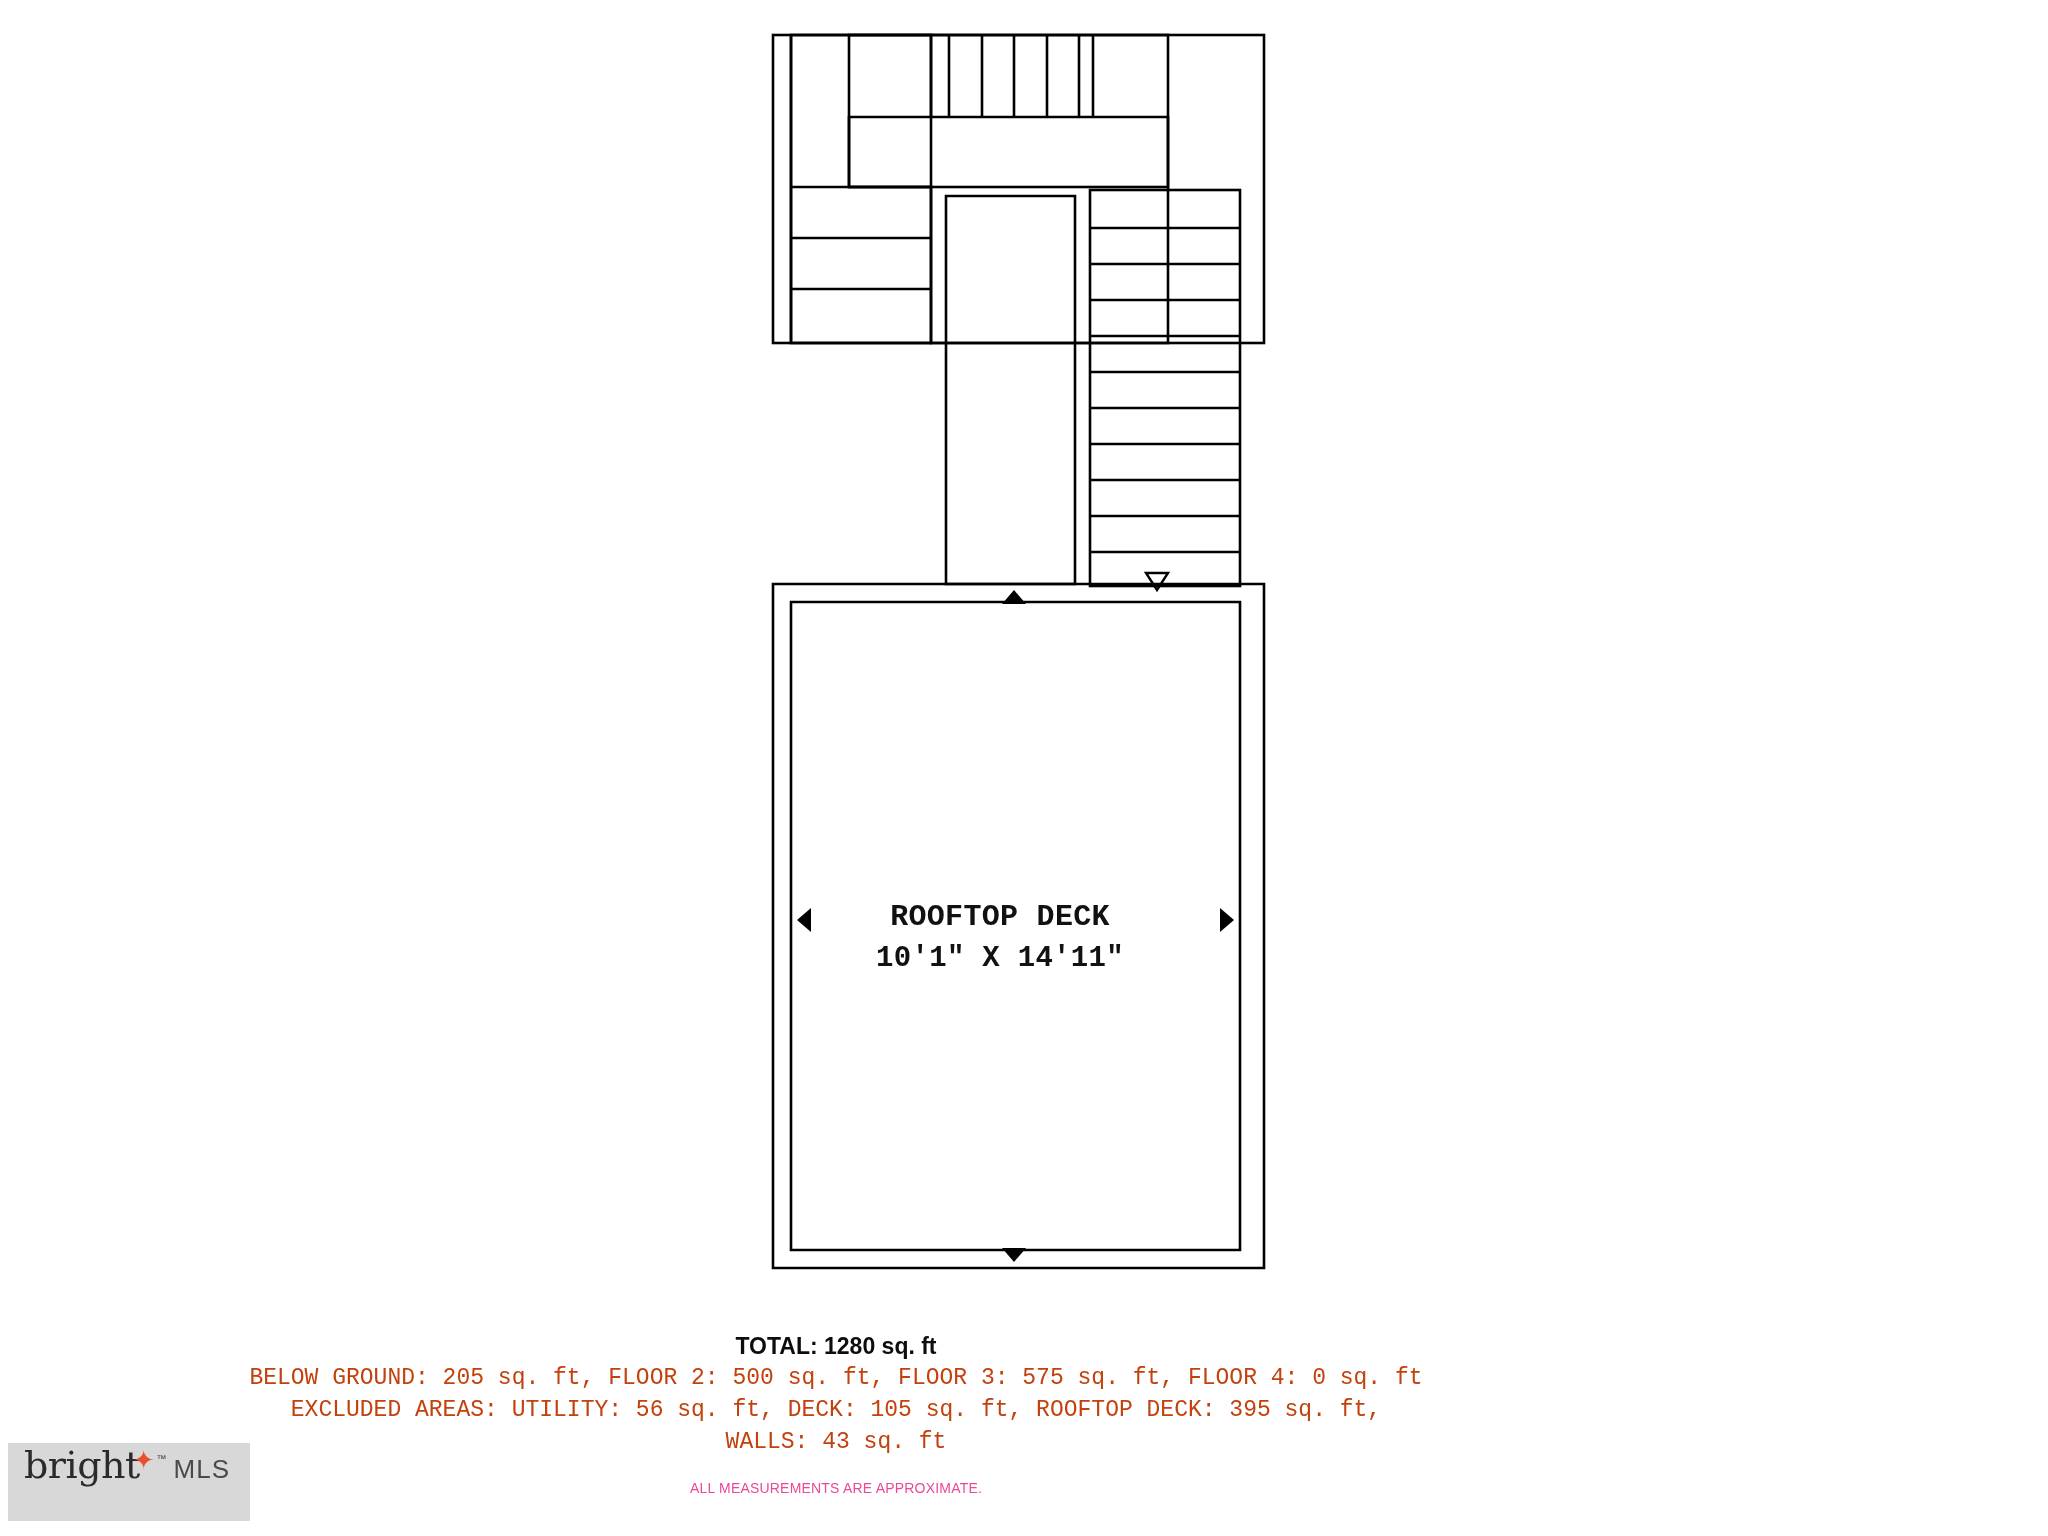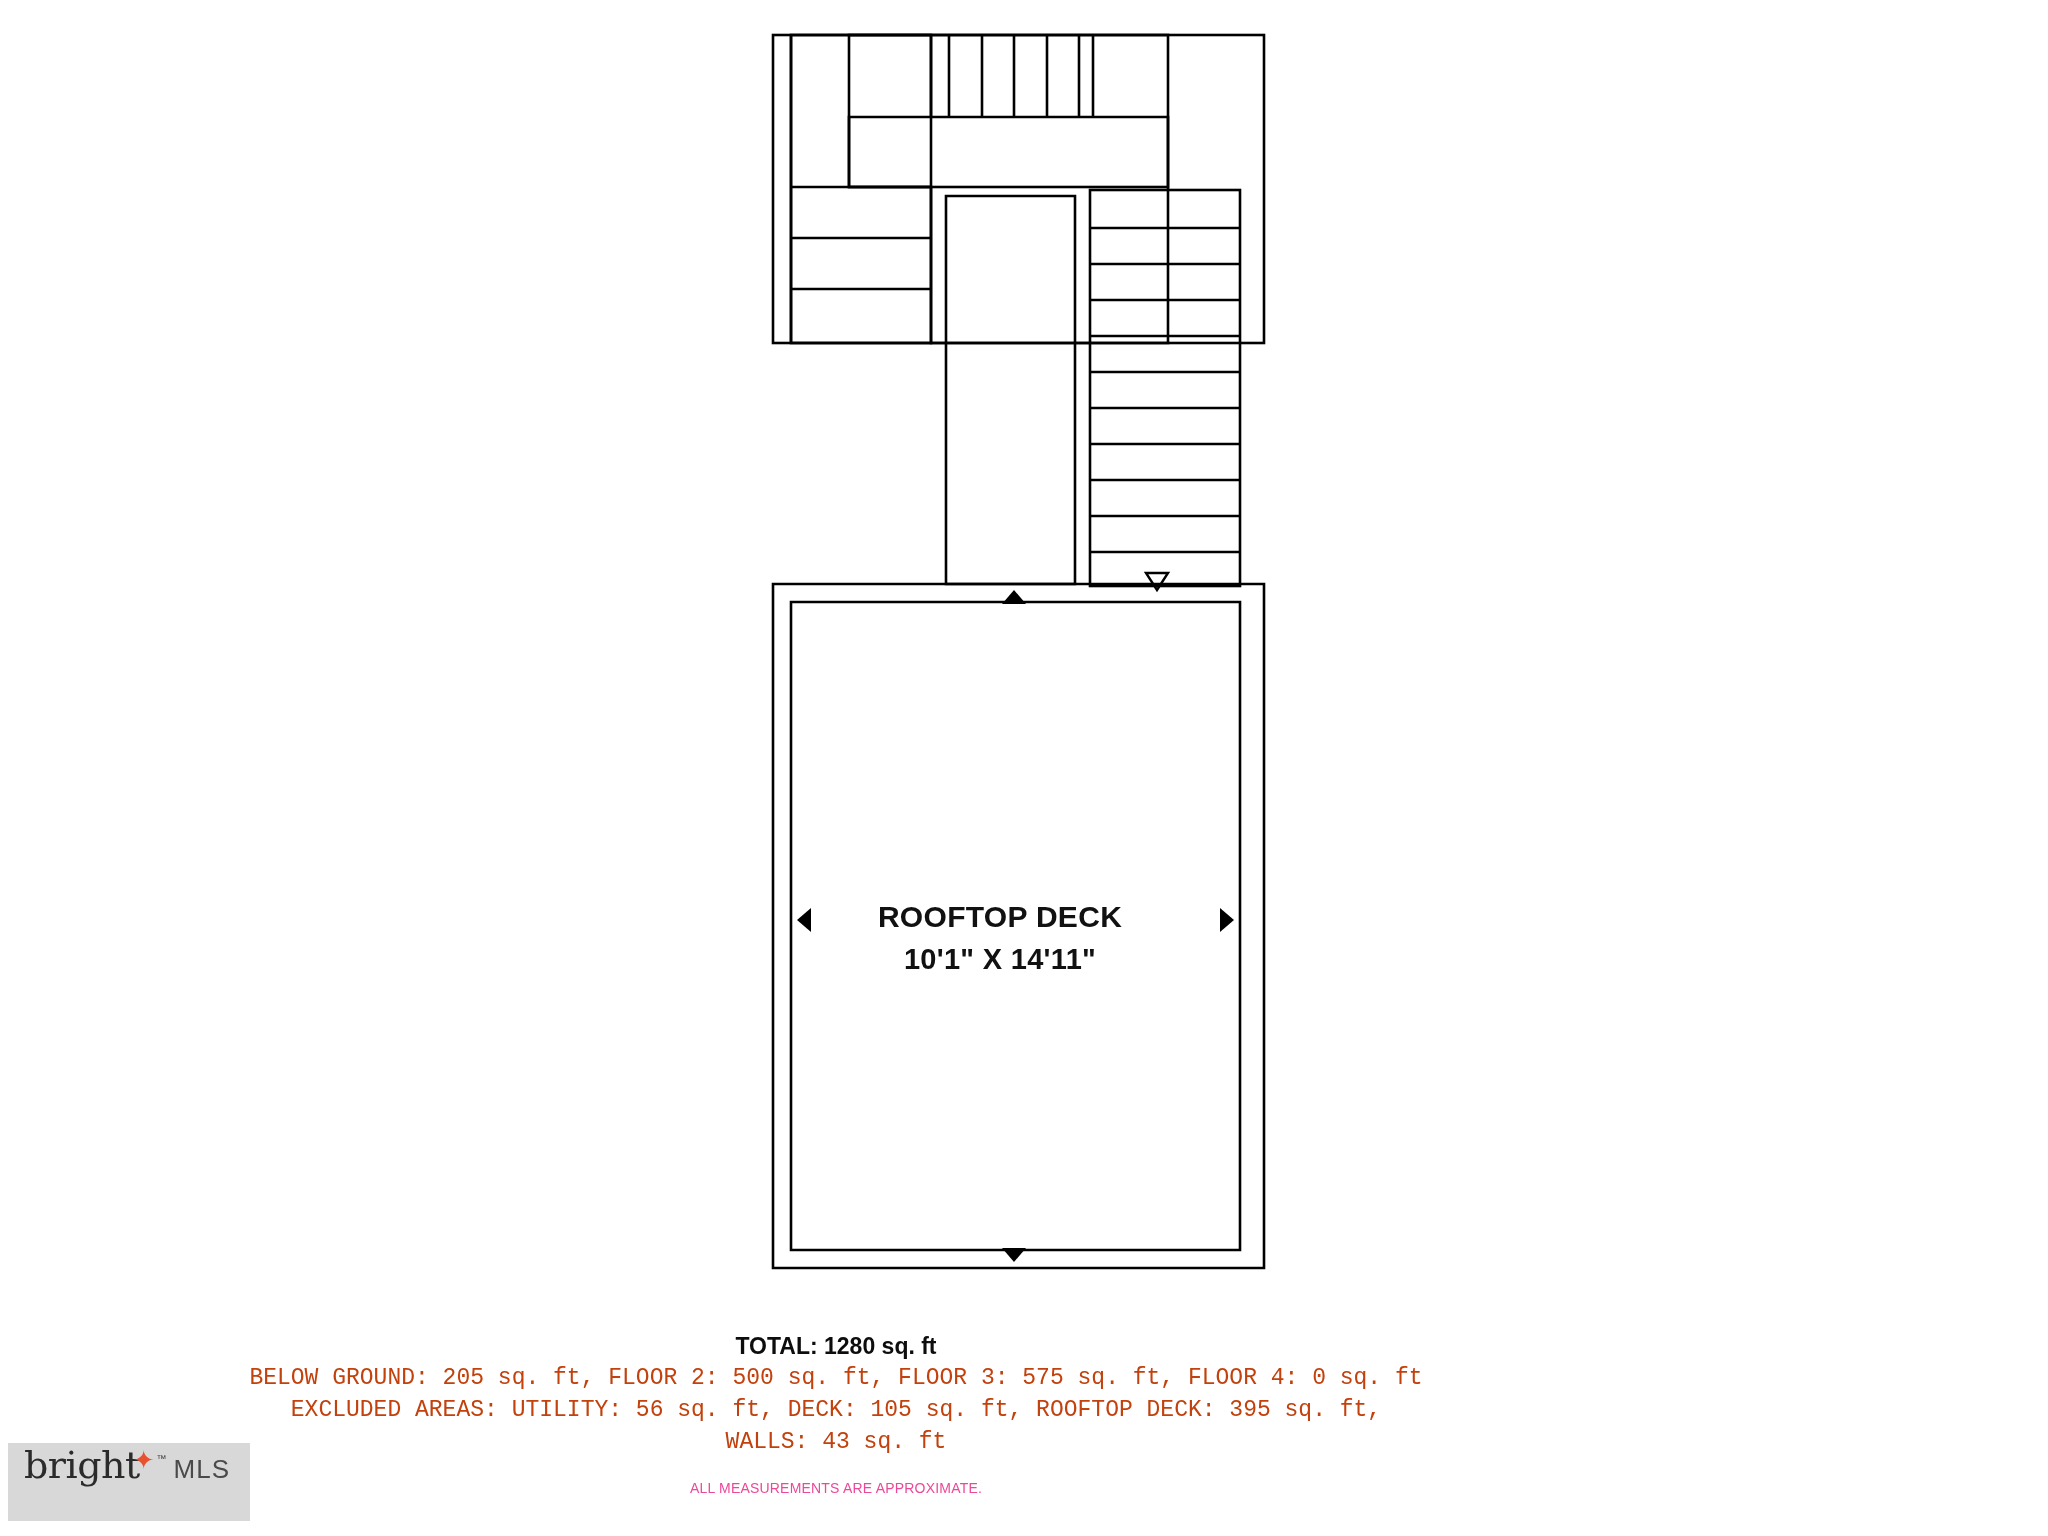--- a/index.html
+++ b/index.html
@@ -21,21 +21,21 @@
     left: 0;
     top: 0;
     width: 2048px;
     height: 1536px;
   }
 
   
   .room-label {
     position: absolute;
     text-align: center;
-    font-family: Liberation Sans, sans-serif;
+    font-family: Liberation Mono, monospace;
     color: #111111;
     letter-spacing: 0.3px;
     white-space: nowrap;
   }
   #rooftop-deck-label {
     left: 760px;
     top: 898px;
     width: 480px;
   }
   #rooftop-deck-label .room-name {

